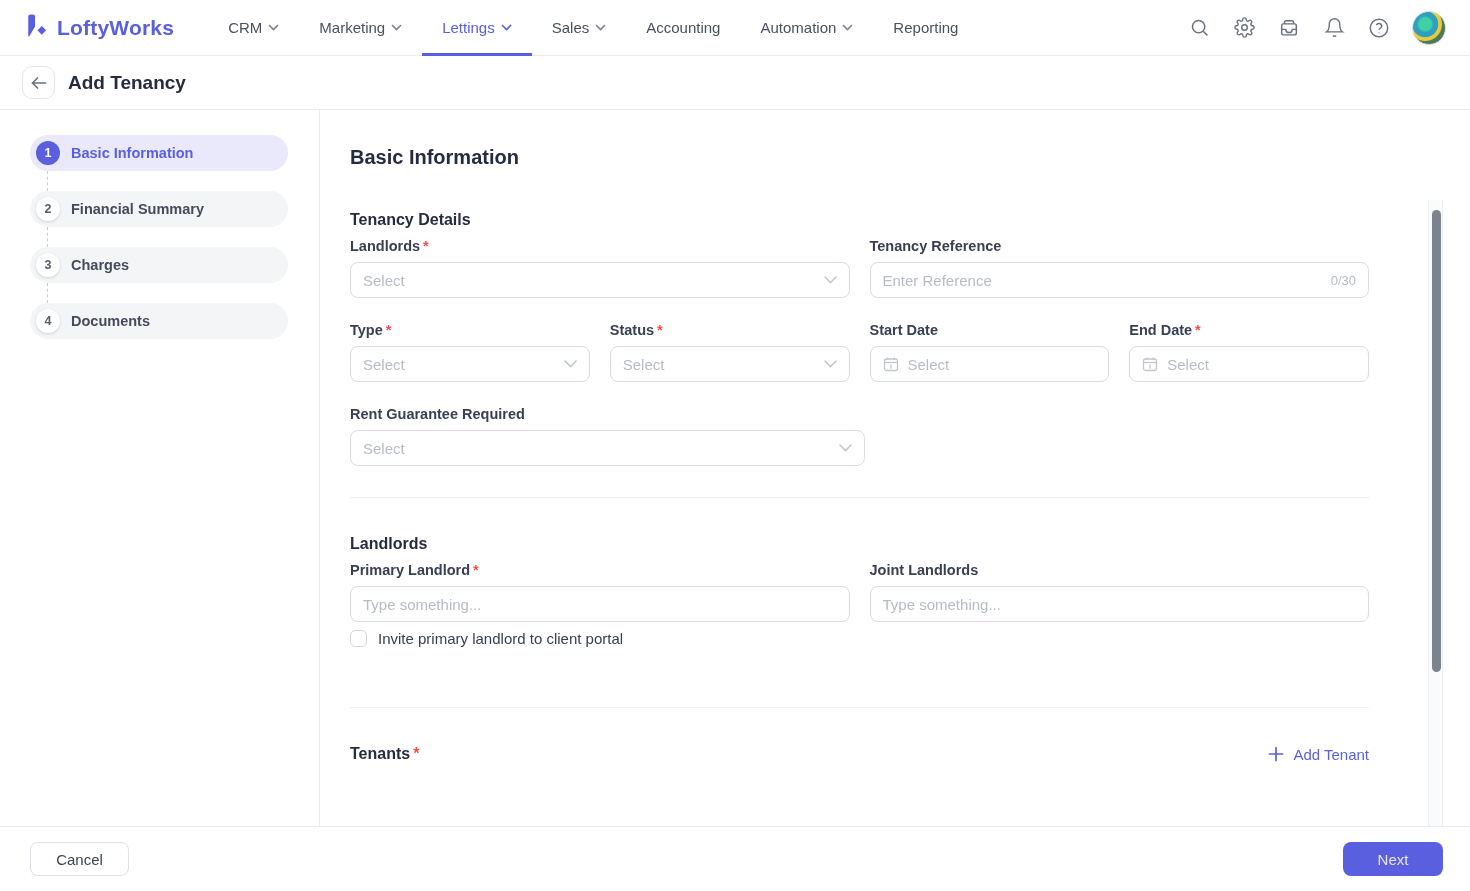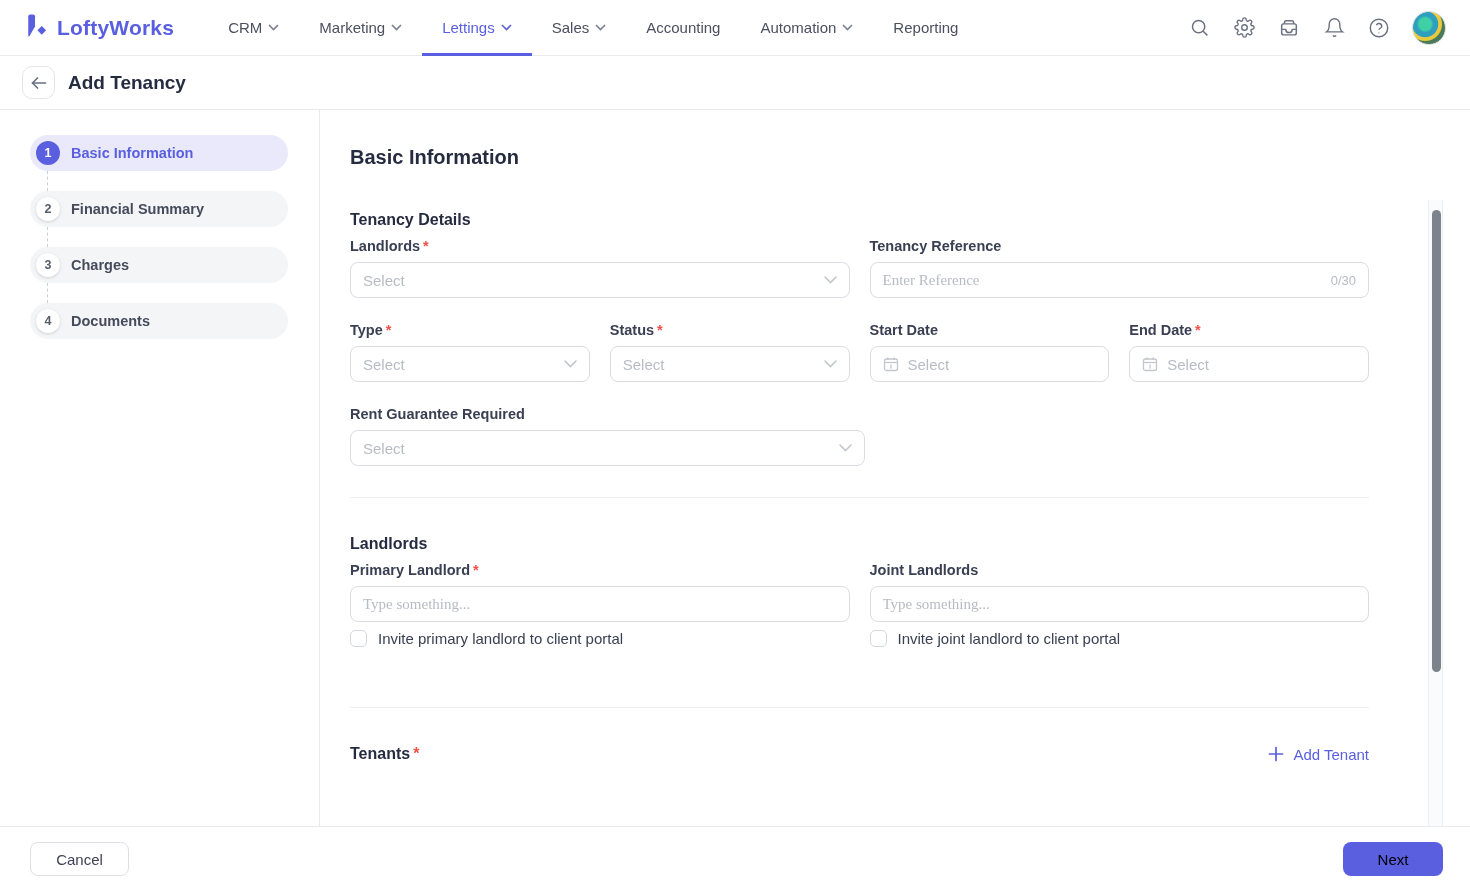--- a/index.html
+++ b/index.html
@@ -115,21 +115,21 @@
     padding: 0 12px;
     position: relative;
     cursor: pointer;
   }
   .placeholder { font-size: 15px; color: #b7bbc4; flex: 1; overflow: hidden; white-space: nowrap; }
   .select-chevron { margin-left: 8px; flex: none; }
   .cal-icon { margin-right: 9px; flex: none; }
   .text-input-wrap { cursor: text; }
   .text-input {
     border: none; outline: none; flex: 1; height: 100%;
-    font-family: Liberation Serif, serif;
+    font-family: Liberation Sans, sans-serif;
     font-size: 15px; color: #2c3246; background: transparent;
   }
   .text-input::placeholder { color: #b7bbc4; }
   .char-counter { font-size: 13px; color: #b7bbc4; margin-left: 8px; flex: none; }
 
   .checkbox-row { display: flex; align-items: center; margin-top: 8px; cursor: pointer; }
   .checkbox {
     width: 17px; height: 17px;
     border: 1.5px solid #d4d8de; border-radius: 5px;
     background: #fff; flex: none;
@@ -177,21 +177,21 @@
   .btn-cancel {
     width: 99px; height: 34px;
     border: 1px solid #dcdfe4; border-radius: 8px;
     background: #fff; color: #3c4254;
     font-size: 15px; font-family: "Liberation Sans", sans-serif;
     cursor: pointer;
   }
   .btn-next {
     width: 100px; height: 34px;
     border: none; border-radius: 8px;
-    background: #5a5fe0; color: #000000;
+    background: #5a5fe0; color: #e5e5e5;
     font-size: 15px; font-family: "Liberation Sans", sans-serif;
     cursor: pointer;
   }
 </style>
 </head>
 <body>
 
 <div class="navbar">
   <div class="logo">
     <span>
@@ -413,24 +413,20 @@
             <div class="checkbox-row">
               <div class="checkbox"></div>
               <span class="checkbox-label">Invite primary landlord to client portal</span>
             </div>
           </div>
           <div>
             <label class="field-label">Joint Landlords</label>
             <div class="text-input-wrap">
               <input class="text-input" type="text" placeholder="Type something..." style="">
             </div>
-            <div class="checkbox-row">
-              <div class="checkbox"></div>
-              <span class="checkbox-label">Invite joint landlord to client portal</span>
-            </div>
           </div>
         </div>
       </div>
 
       <hr class="divider divider-2">
 
       <div class="tenants-row">
         <div class="tenants-title"><span>Tenants</span><span class="req">*</span></div>
         <button class="add-tenant-btn">
           <svg width="16" height="16" viewBox="0 0 16 16" fill="none" stroke="#5a5fe0" stroke-width="1.7" stroke-linecap="round">

